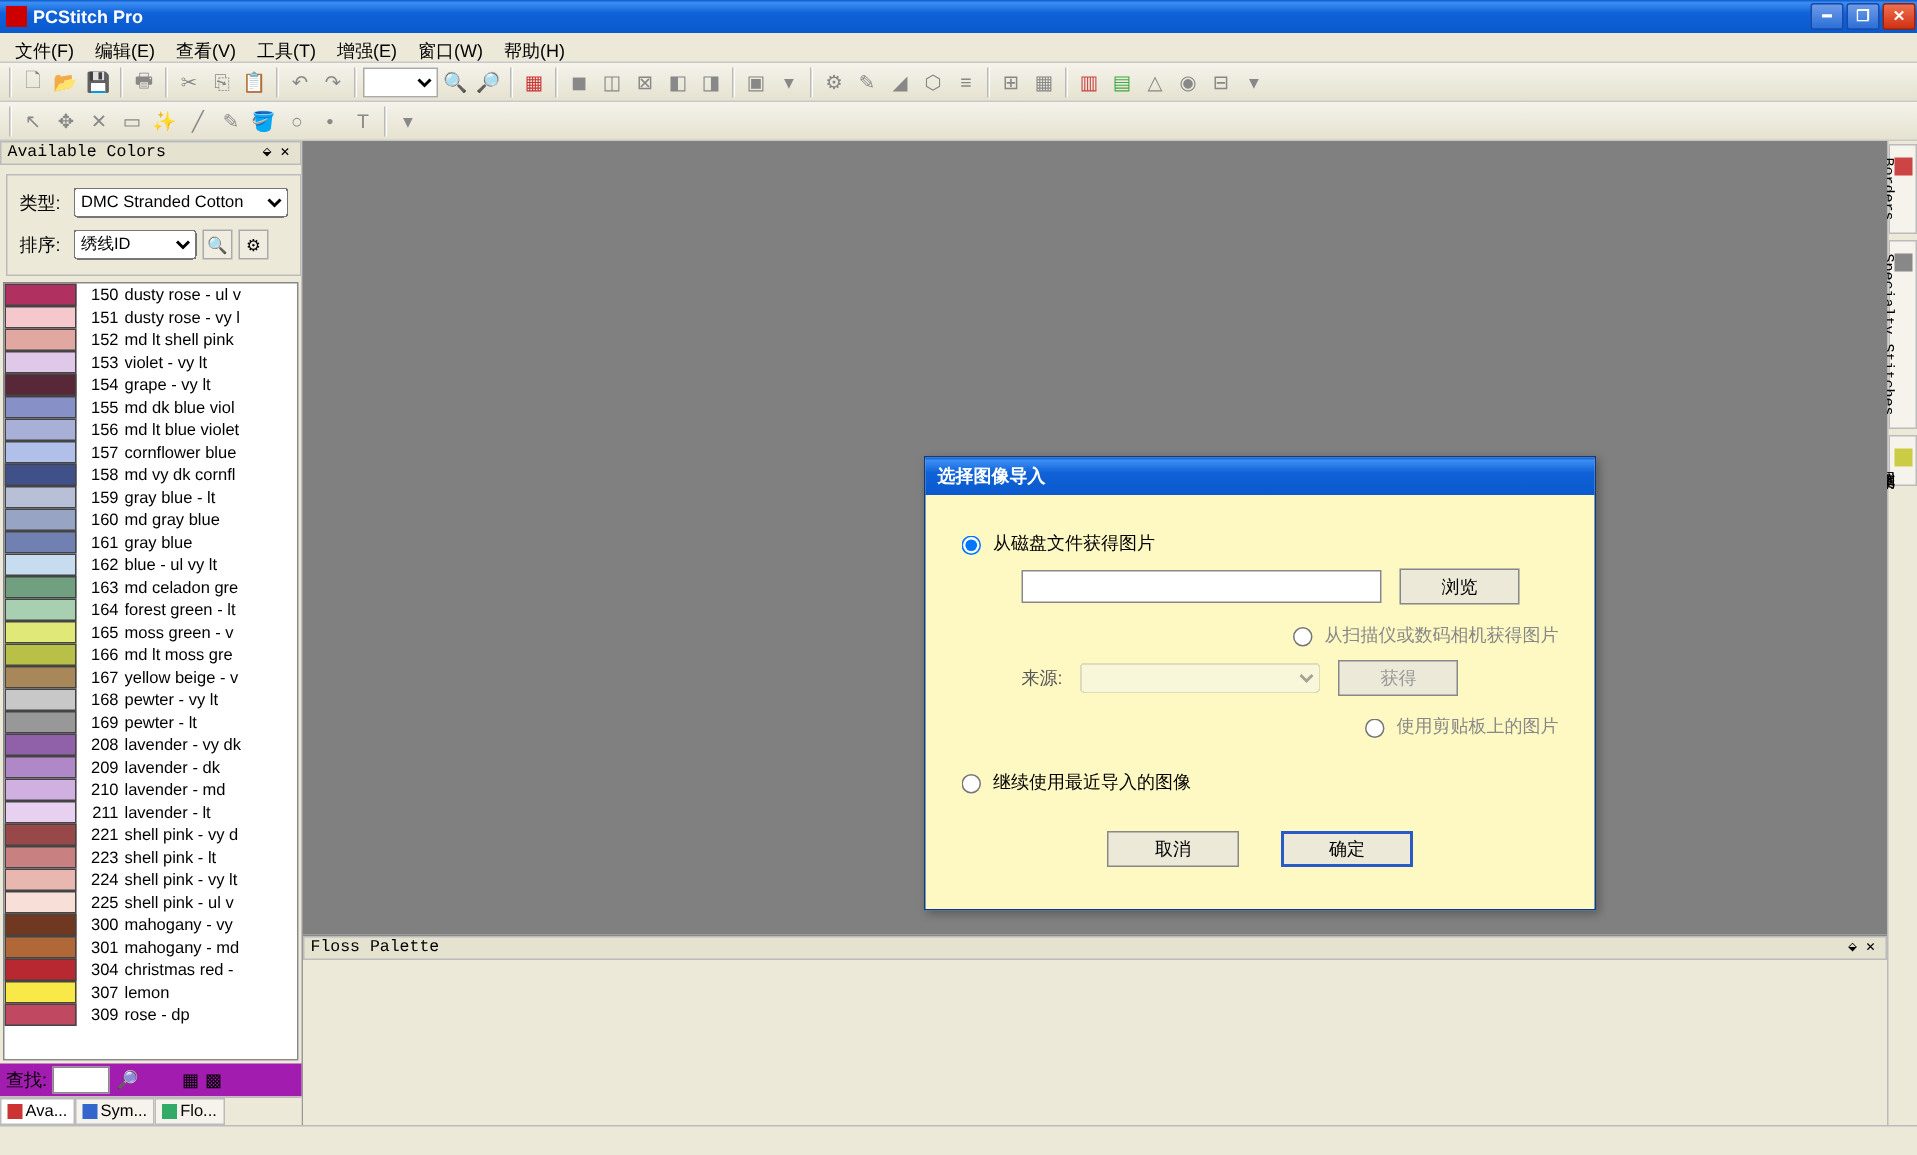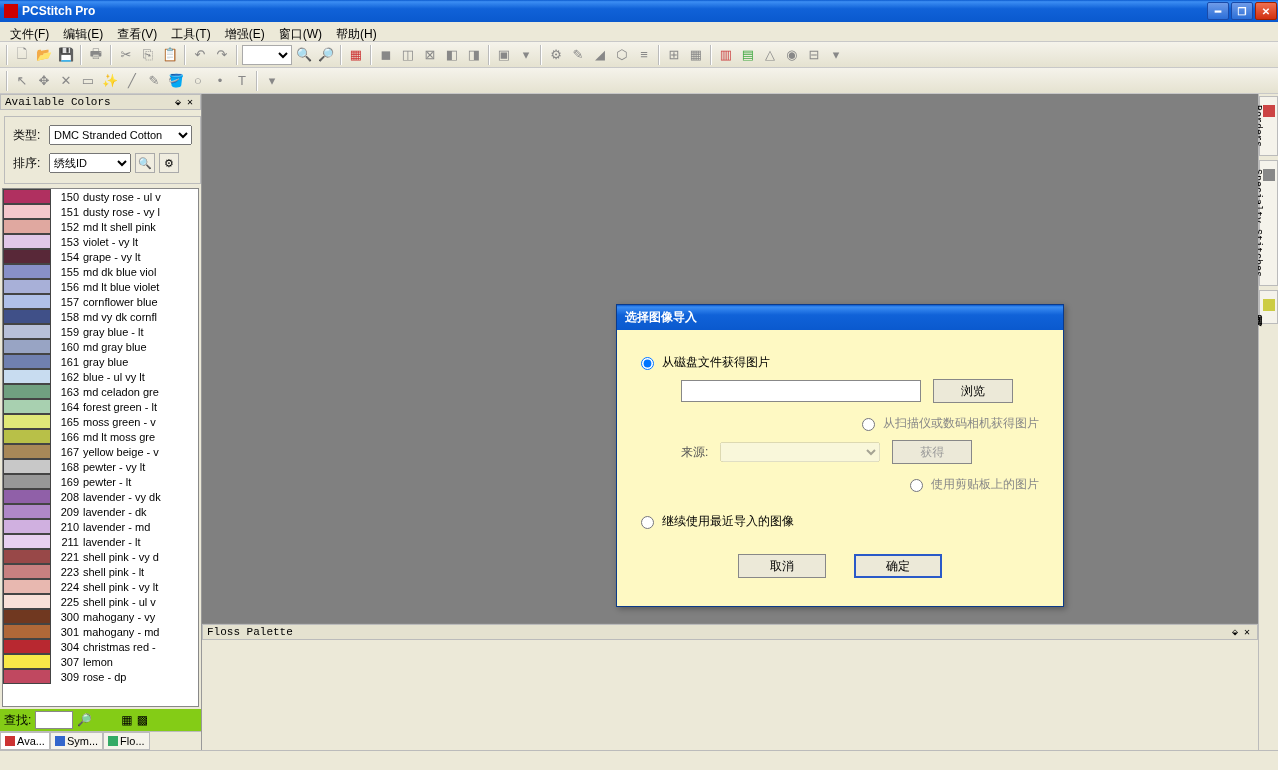--- a/index.html
+++ b/index.html
@@ -35,21 +35,21 @@
 .filter-row select { flex: 1; height: 20px; font-size: 11px; }
 .filter-row .ibtn { width: 20px; height: 20px; border: 1px solid #aaa; background: #f0ede0; display: flex; align-items:center; justify-content:center; font-size:11px;}
 .color-list { flex: 1; overflow-y: auto; background: #fff; border: 1px solid #888; margin: 4px 2px 2px 2px; }
 .color-row { display: flex; align-items: center; height: 15px; font-size: 11px; }
 .color-row .swatch { width: 48px; height: 15px; border: 1px solid #444; flex-shrink: 0; }
 .color-row .num { width: 32px; text-align: right; padding-right: 4px; }
 .color-row .name { flex: 1; white-space: nowrap; overflow: hidden; }
 .color-list::-webkit-scrollbar { width: 16px; }
 .color-list::-webkit-scrollbar-track { background: #ece9d8; }
 .color-list::-webkit-scrollbar-thumb { background: #c8c2b0; border: 1px solid #888; }
-.find-row { padding: 2px 4px; display: flex; align-items: center; gap: 4px; background: #84cc16; }
+.find-row { padding: 2px 4px; display: flex; align-items: center; gap: 4px; background: #a21caf; }
 .find-row input { width: 38px; height: 18px; border: 1px solid #888; }
 
 
 .panel-tabs { display: flex; background: #ece9d8; border-top: 1px solid #bbb; }
 .panel-tab { padding: 2px 4px; border: 1px solid #bbb; background: #f5f3eb; font-size: 11px; display: flex; align-items:center; gap:2px; }
 .panel-tab.active { background: #fff; }
 .panel-tab .ticon { width:10px; height:10px; }
 
 .center-area { flex: 1; background: #808080; position: relative; }
 

